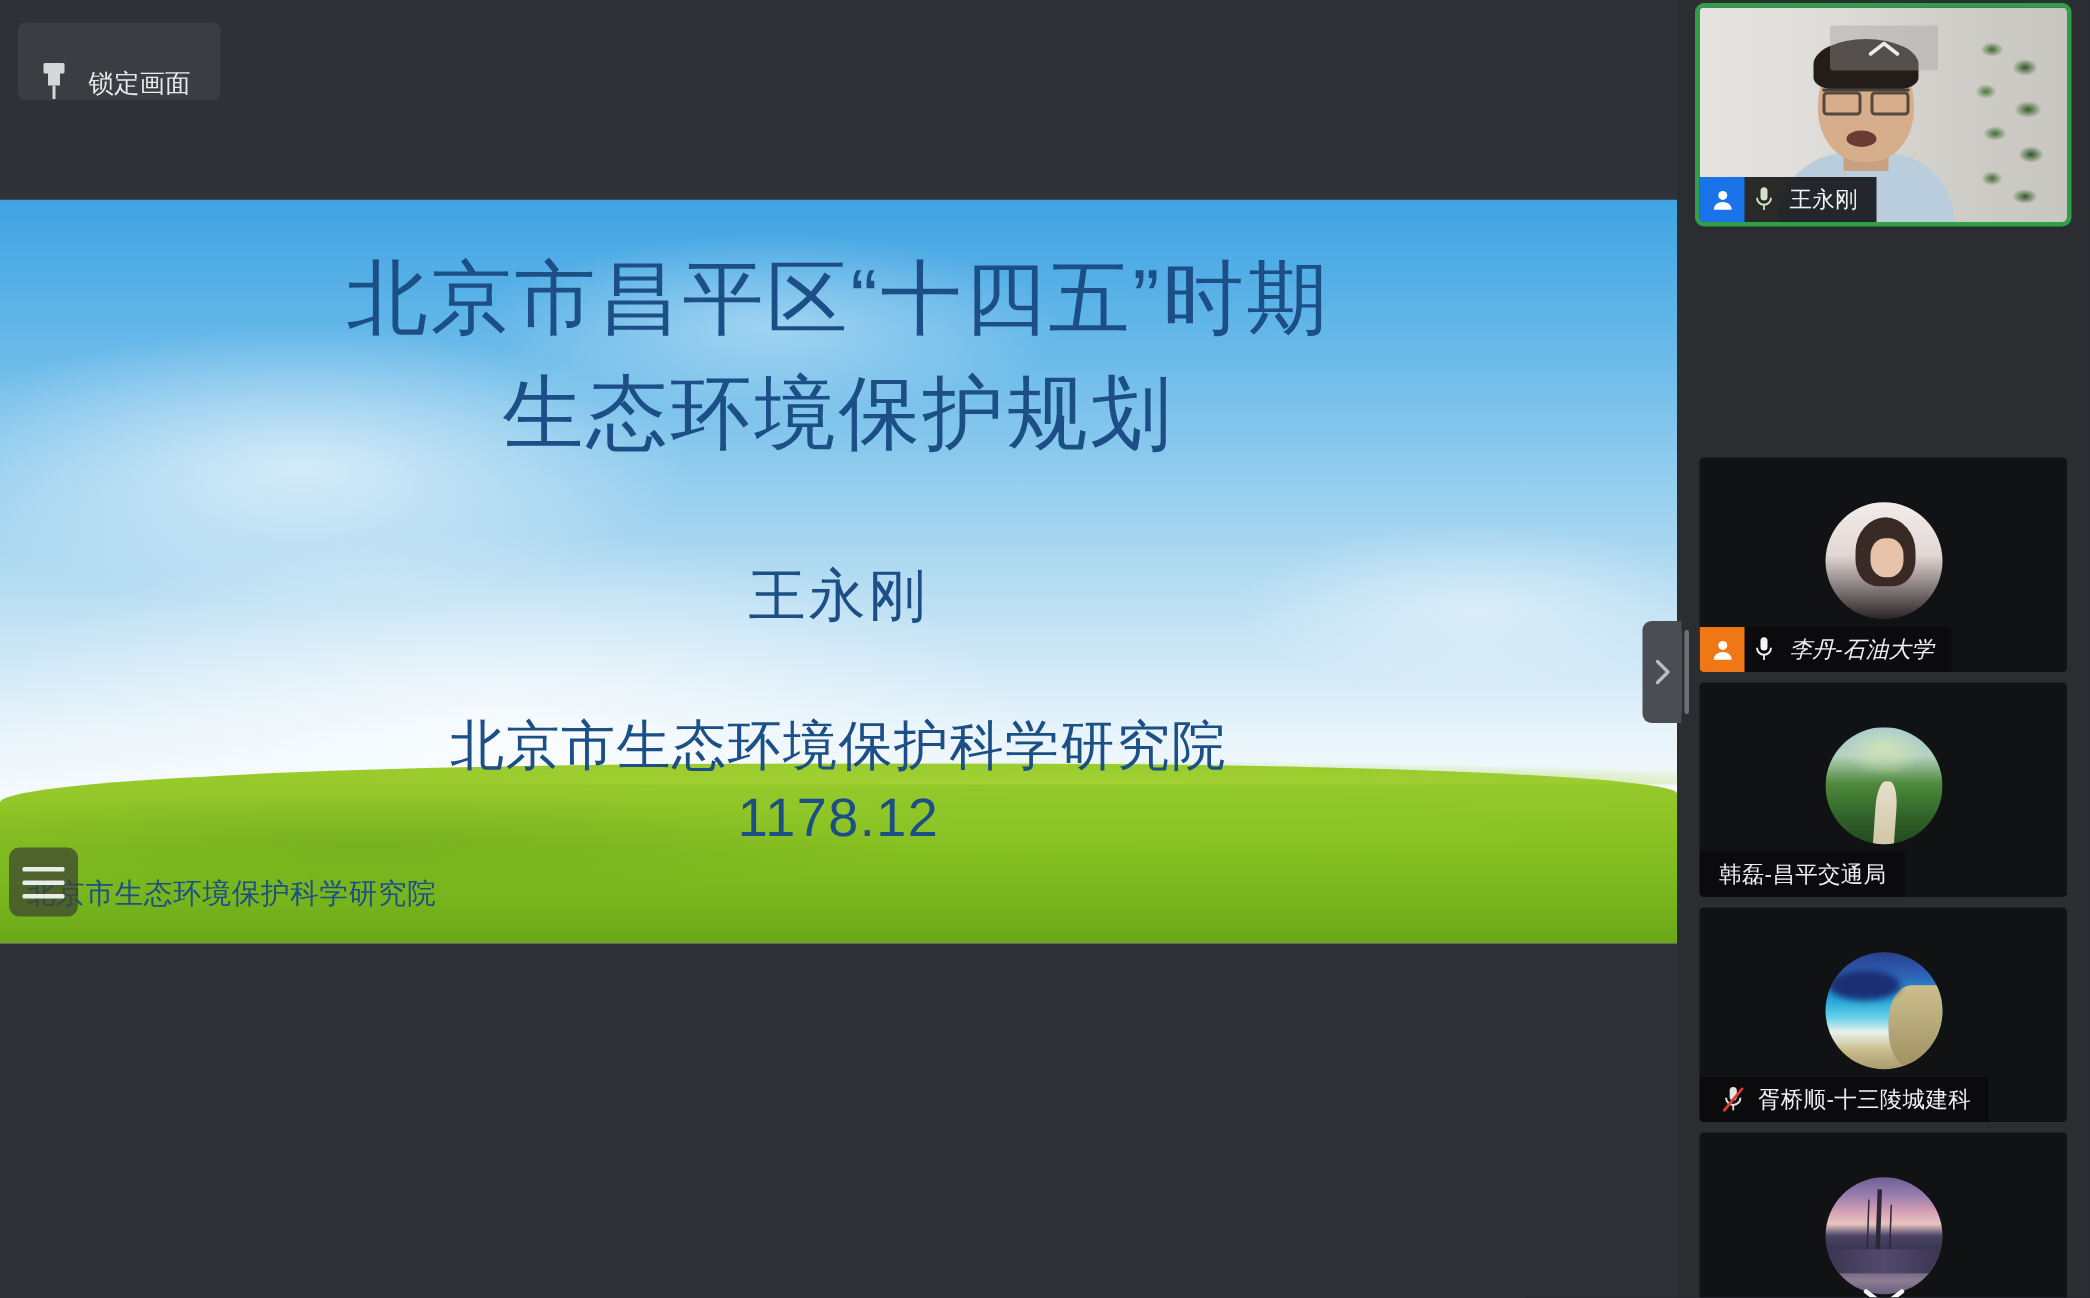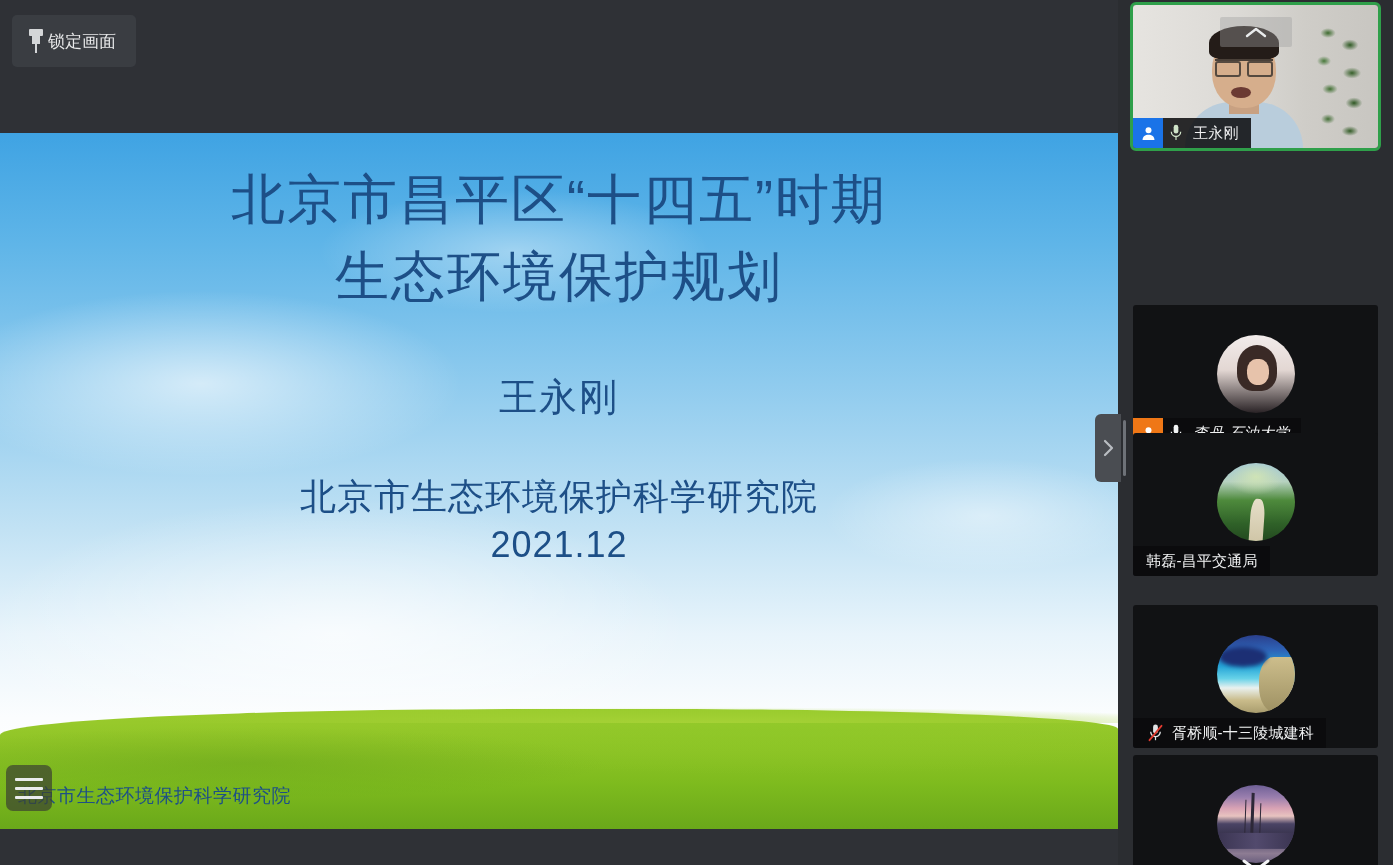--- a/index.html
+++ b/index.html
@@ -16,21 +16,21 @@
   #stage {
     position: absolute; left: 0; top: 0;
     width: 1118px; height: 865px;
     background: #2f3136;
   }
 
   
   #lock-btn {
     position: absolute; left: 12px; top: 15px;
     height: 52px; padding: 0 20px 0 14px;
-    display: flex; align-items: center; gap: 2px;
+    display: flex; align-items: flex-end; gap: 13px;
     background: #3a3d42;
     border-radius: 5px;
     cursor: pointer;
     z-index: 30;
   }
   #lock-btn .pin { width: 20px; height: 26px; position: relative; flex: none; }
   #lock-btn .pin .head {
     position: absolute; left: 3px; top: 1px; width: 14px; height: 7px;
     background: #d4d6d8; border-radius: 1px;
   }
@@ -40,21 +40,21 @@
   }
   #lock-btn .pin .tip {
     position: absolute; left: 9px; top: 16px; width: 2px; height: 9px;
     background: #d4d6d8;
   }
   #lock-btn .label { color: #e8e9ea; font-size: 17px; white-space: nowrap; }
 
   
   #slide {
     position: absolute; left: 0; top: 133px;
-    width: 1118px; height: 696px;
+    width: 1118px; height: 496px;
     overflow: hidden;
     text-decoration: underline;
   }
   
   #sky {
     position: absolute; inset: 0;
     background:
       radial-gradient(ellipse 420px 150px at 18% 36%, rgba(255,255,255,.62), rgba(255,255,255,0) 62%),
       radial-gradient(ellipse 300px 95px at 46% 17%, rgba(255,255,255,.40), rgba(255,255,255,0) 65%),
       radial-gradient(ellipse 250px 90px at 88% 55%, rgba(255,255,255,.45), rgba(255,255,255,0) 64%),
@@ -348,21 +348,21 @@
 
     <div id="slide">
       <div id="sky"></div>
       <div id="grass"></div>
 
       <div id="slide-text">
         <div class="slide-title">北京市昌平区“十四五”时期</div>
         <div class="slide-title">生态环境保护规划</div>
         <div class="slide-presenter">王永刚</div>
         <div class="slide-org">北京市生态环境保护科学研究院</div>
-        <div class="slide-date">2021.12</div>
+        <div class="slide-date">1178.12</div>
       </div>
 
       <div id="slide-footer">北京市生态环境保护科学研究院</div>
 
       <div id="menu-btn">
         <i class="dotline"></i>
           <i class="dotline"></i>
           <i class="dotline"></i>
       </div>
     </div>
@@ -429,21 +429,21 @@
           <svg width="14" height="18" viewBox="0 0 24 30">
               <rect x="8" y="1" width="8" height="15" rx="4" fill="#f2f4f5"></rect>
               <path d="M4 13a8 8 0 0 0 16 0" fill="none" stroke="#f2f4f5" stroke-width="2.2"></path>
               <rect x="11" y="21" width="2" height="6" fill="#f2f4f5"></rect>
             </svg>
         </span>
         <span class="nametext">李丹-石油大学</span>
       </div>
     </div>
 
-    <div class="tile" style="top:433px;padding-left:48px;">
+    <div class="tile" style="top:455px;padding-left:48px;">
       <div class="avatar av-forest"></div>
       <div class="namebar noBadge">
         <span class="nametext">韩磊-昌平交通局</span>
       </div>
     </div>
 
     <div class="tile" style="top:605px;">
       <div class="avatar av-beach"></div>
       <div class="namebar noBadge">
         <span class="mic">

